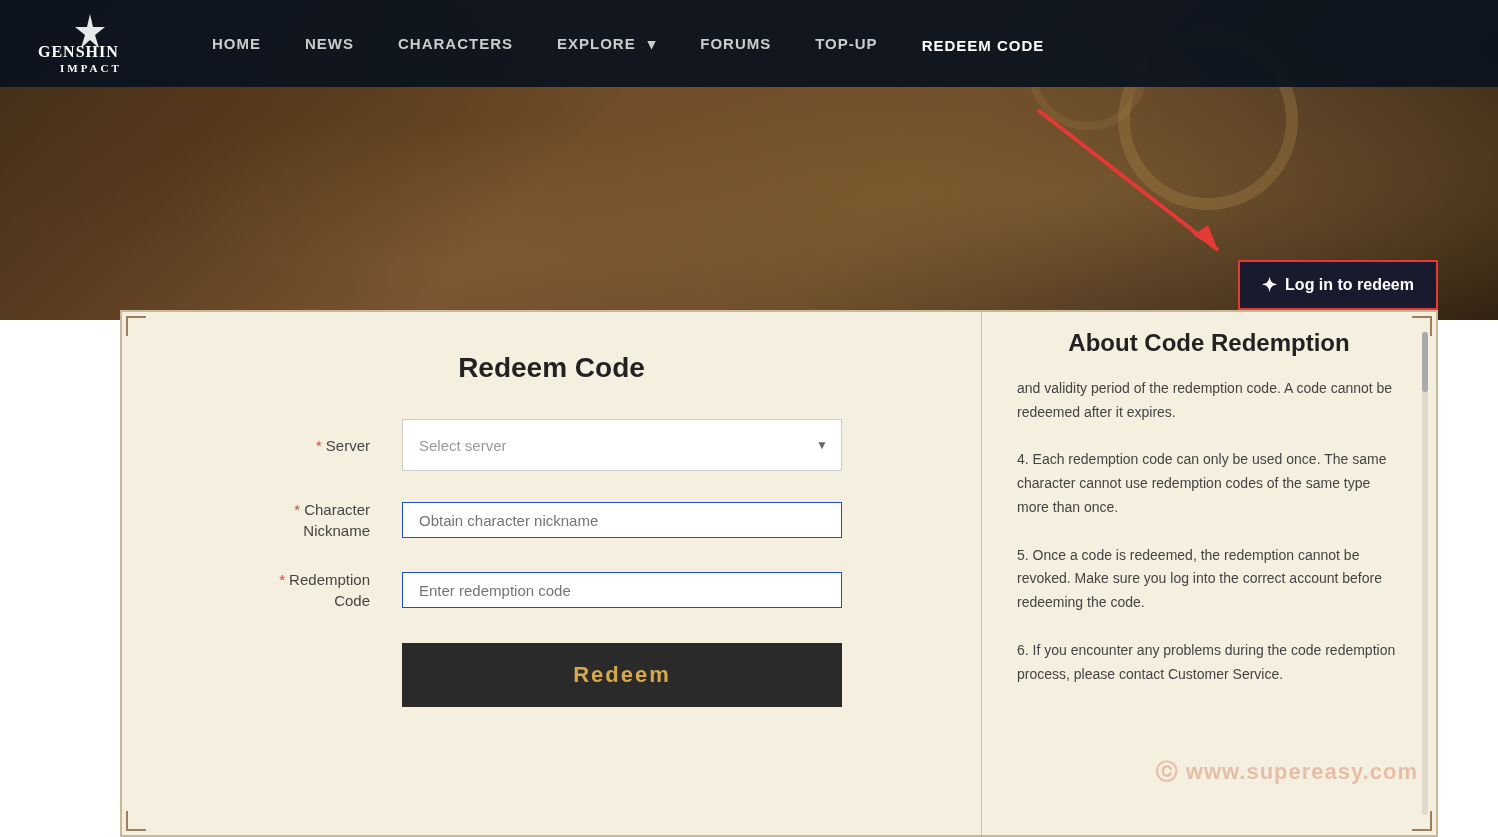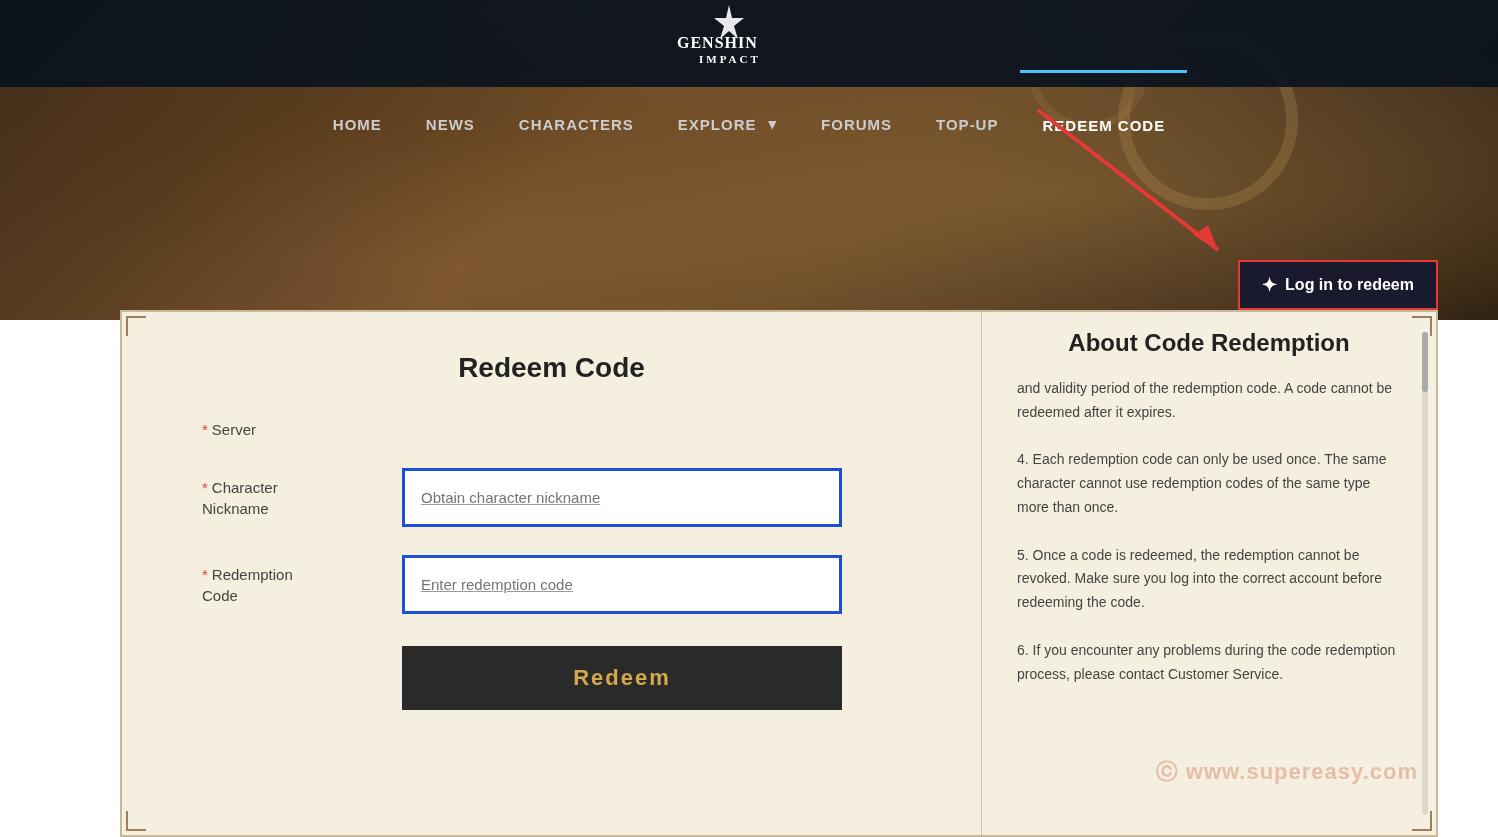--- a/index.html
+++ b/index.html
@@ -7,22 +7,21 @@
 
     
     nav {
       position: absolute;
       top: 0; left: 0; right: 0;
       height: 87px;
       background: rgba(10, 18, 30, 0.92);
       display: flex;
       align-items: center;
       z-index: 100;
-      padding: 0 30px;
-      flex-direction: column;
+      padding: 16px 30px;
     }
     .nav-logo {
       width: 120px;
       height: 70px;
       margin-right: 40px;
       flex-shrink: 0;
     }
     .nav-links {
       display: flex;
       align-items: center;
@@ -161,42 +160,41 @@
       margin-bottom: 35px;
       text-align: center;
     }
     .form-group {
       display: flex;
       align-items: center;
       margin-bottom: 28px;
     }
     .form-label {
       width: 200px;
-      text-align: left;
+      text-align: right;
       padding-right: 32px;
       font-size: 15px;
       color: #444;
       line-height: 1.4;
       flex-shrink: 0;
     }
     .required-star {
       color: #e53935;
       margin-right: 4px;
     }
     .form-control {
       flex: 1;
-      height: 59px;
-      border: 3px solid #1d4ed8;
+      height: 36px;
+      border: 1px solid #1d4ed8;
       background: #fff;
       padding: 0 16px;
       font-size: 15px;
       color: #999;
       outline: none;
       max-width: 440px;
-      text-decoration: underline;
     }
     .select-wrapper {
       flex: 1;
       position: relative;
       max-width: 440px;
     }
     .select-control {
       width: 100%;
       height: 52px;
       border: 1px solid #ccc;
@@ -343,20 +341,30 @@
   <div class="corner-bl"></div>
   <div class="corner-br"></div>
 
   <div class="form-section">
     <h2 class="form-title">Redeem Code</h2>
 
     <div class="form-group">
       <label class="form-label">
         <span class="required-star">*</span><span>Server</span>
       </label>
+      <div class="select-wrapper">
+        <select class="select-control">
+          <option value="">Select server</option>
+          <option value="america">America</option>
+          <option value="europe">Europe</option>
+          <option value="asia">Asia</option>
+          <option value="sar">TW, HK, MO</option>
+        </select>
+        <span class="select-arrow">▼</span>
+      </div>
     </div>
 
     <div class="form-group">
       <label class="form-label">
         <span class="required-star">*</span>Character<br>Nickname
       </label>
       <input class="form-control" type="text" placeholder="Obtain character nickname" style="">
     </div>
 
     <div class="form-group">

